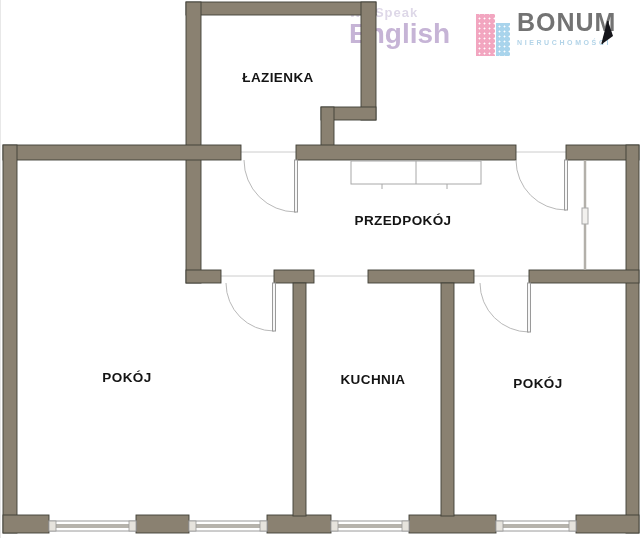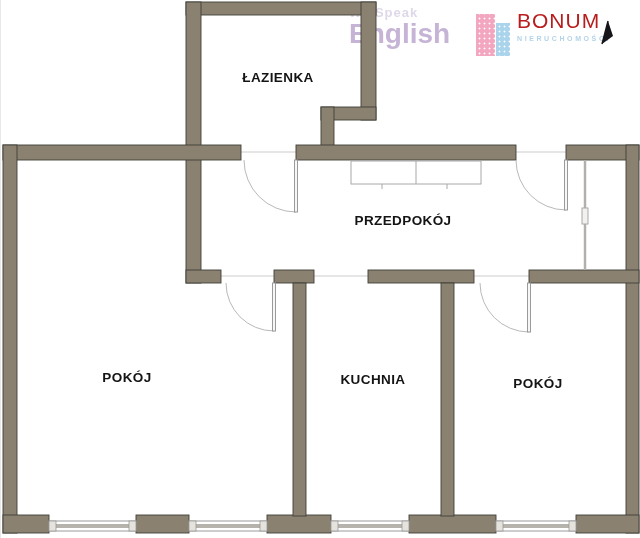--- a/index.html
+++ b/index.html
@@ -20,21 +20,21 @@
     left:3px;width:19px;height:42px;background:#f2a6c0;
     background-image:radial-gradient(#ffffff 26%, rgba(255,255,255,0) 30%);
     background-size:5px 5px;background-position:1px 2px;
   }
   .tower-blue{
     left:23px;width:14px;height:33px;background:#a9d4ec;
     background-image:radial-gradient(#ffffff 26%, rgba(255,255,255,0) 30%);
     background-size:5px 5px;background-position:1px 1px;
   }
   .bonum-text{position:absolute;left:44px;top:2px;line-height:1;}
-  .bonum-name{font-size:21px;font-weight:normal;color:#b91c1c;letter-spacing:1px;}
+  .bonum-name{font-size:25px;font-weight:bold;color:#737373;letter-spacing:1px;}
   .bonum-sub{font-size:7px;font-weight:bold;color:#b3d4e8;letter-spacing:2.6px;margin-top:4px;white-space:nowrap;}
   #north-arrow{position:absolute;left:596px;top:16px;z-index:1;}
   
   #plan{position:absolute;left:0;top:0;z-index:2;}
   .wall{fill:#8a8171;stroke:#3f3e35;stroke-width:0.9;}
   .room-label{font-family:"Liberation Sans", sans-serif;font-size:13.5px;font-weight:bold;
               fill:#141414;letter-spacing:0.4px;text-anchor:middle;}
   .door-arc{fill:none;stroke:#b9b9b9;stroke-width:1;}
   .door-leaf{fill:#f7f7f7;stroke:#9a9a9a;stroke-width:1;}
   .threshold{stroke:#cccccc;stroke-width:1;}

